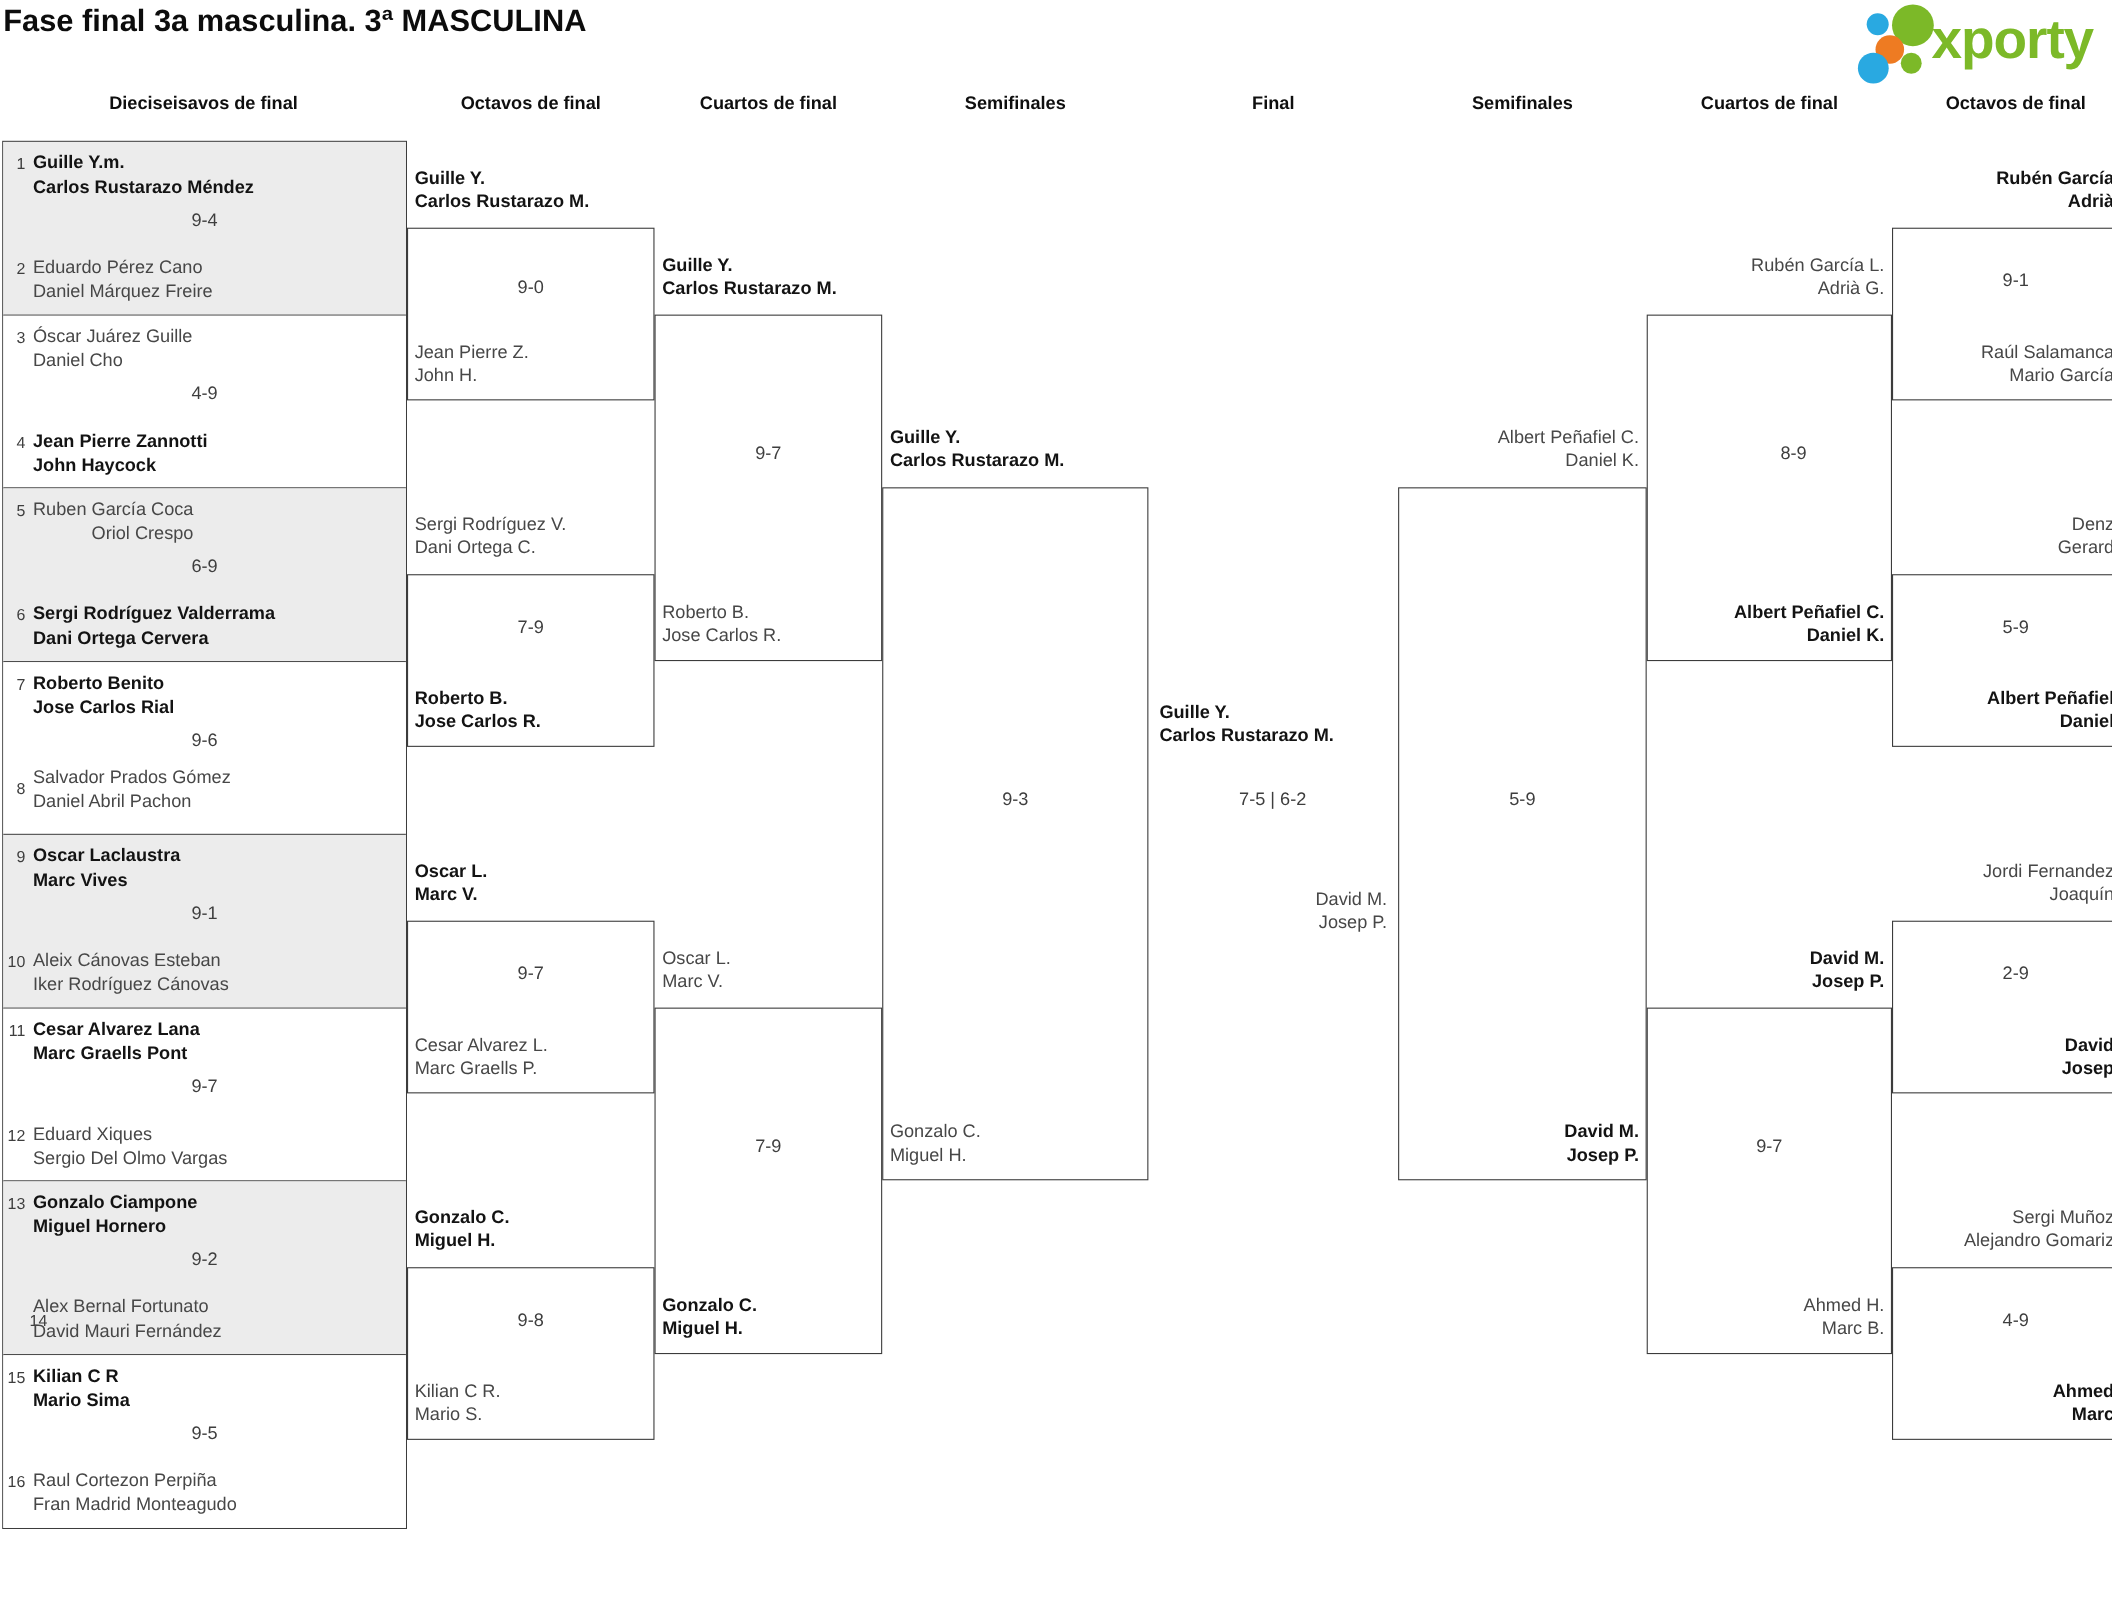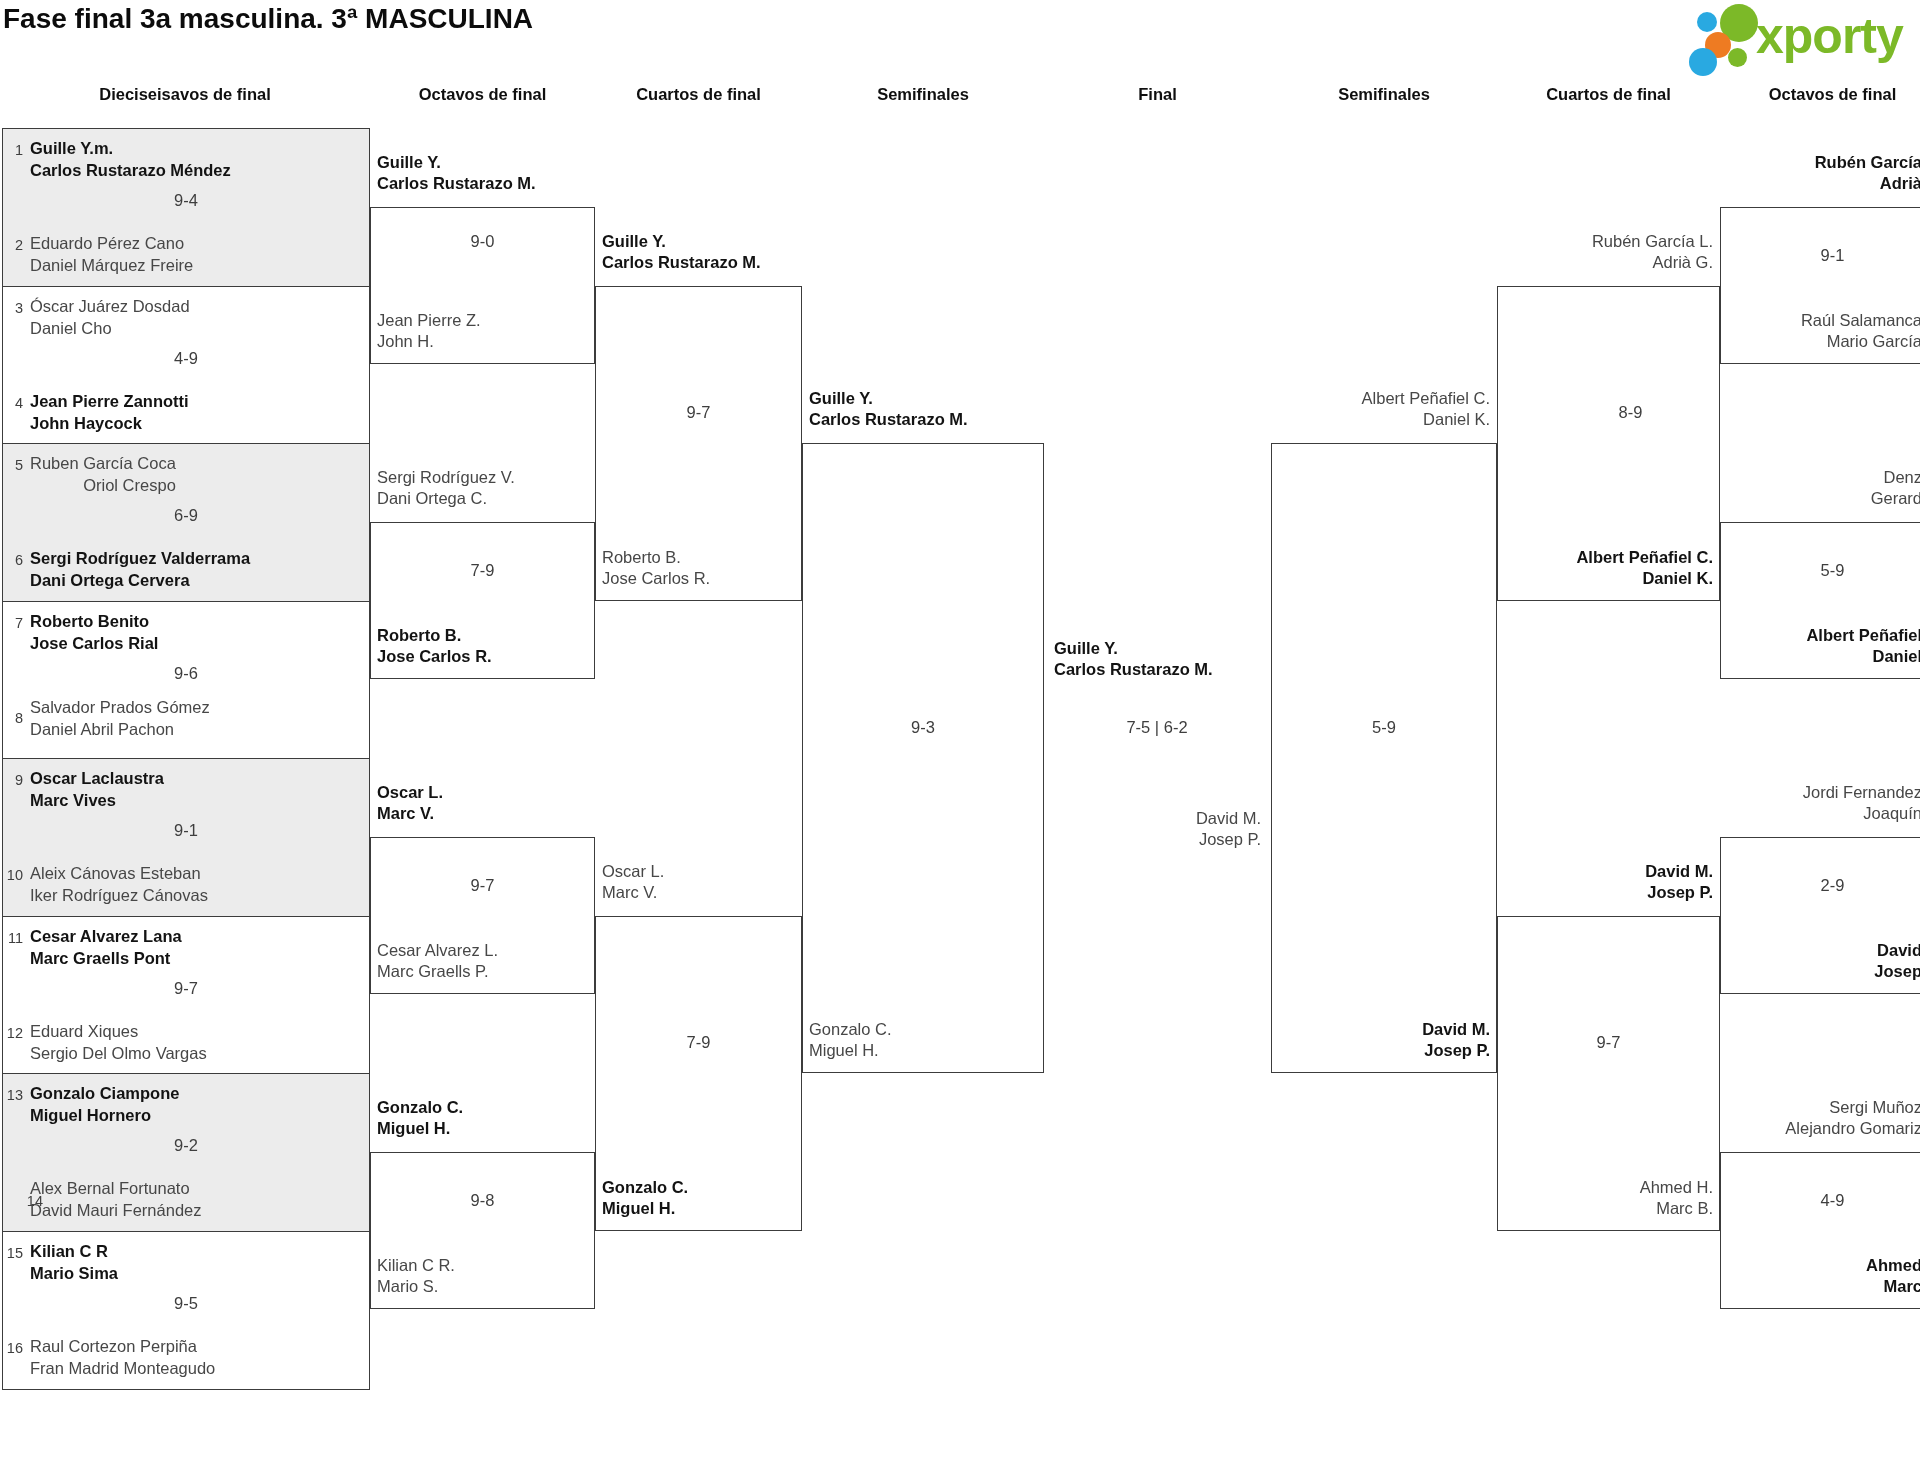--- a/index.html
+++ b/index.html
@@ -62,21 +62,21 @@
         <div class="score" style="left: 40px; top: 60px; width: 286px;">9-4</div>
         <div class="seed" style="top: 107px;">2</div>
         <div class="team die-t" style="left: 27px; top: 103px;">
           <div>Eduardo Pérez Cano</div>
           <div>Daniel Márquez Freire</div>
         </div>
       </div>
       <div class="die-box" style="top: 157.5px;">
         <div class="seed" style="top: 12px;">3</div>
         <div class="team die-t" style="left: 27px; top: 8px;">
-          <div>Óscar Juárez Dosdad</div>
+          <div>Óscar Juárez Guille</div>
           <div>Daniel Cho</div>
         </div>
         <div class="score" style="left: 40px; top: 60px; width: 286px;">4-9</div>
         <div class="seed" style="top: 107px;">4</div>
         <div class="team die-t w" style="left: 27px; top: 103px;">
           <div>Jean Pierre Zannotti</div>
           <div>John Haycock</div>
         </div>
       </div>
       <div class="die-box alt" style="top: 315px;">
@@ -160,21 +160,21 @@
     </div>
     <div class="rect" style="left: 370px; top: 206.75px; width: 225px; height: 157.5px;"></div>
     <div class="team w" style="top: 151.75px; left: 377px;">
       <div>Guille Y.</div>
       <div>Carlos Rustarazo M.</div>
     </div>
     <div class="team" style="top: 310.25px; left: 377px;">
       <div>Jean Pierre Z.</div>
       <div>John H.</div>
     </div>
-    <div class="score" style="left: 370px; top: 230px; width: 225px;">9-0</div>
+    <div class="score" style="left: 370px; top: 250px; width: 225px;">9-0</div>
     <div class="rect" style="left: 370px; top: 521.75px; width: 225px; height: 157.5px;"></div>
     <div class="team" style="top: 466.75px; left: 377px;">
       <div>Sergi Rodríguez V.</div>
       <div>Dani Ortega C.</div>
     </div>
     <div class="team w" style="top: 625.25px; left: 377px;">
       <div>Roberto B.</div>
       <div>Jose Carlos R.</div>
     </div>
     <div class="score" style="left: 370px; top: 558.5px; width: 225px;">7-9</div>

